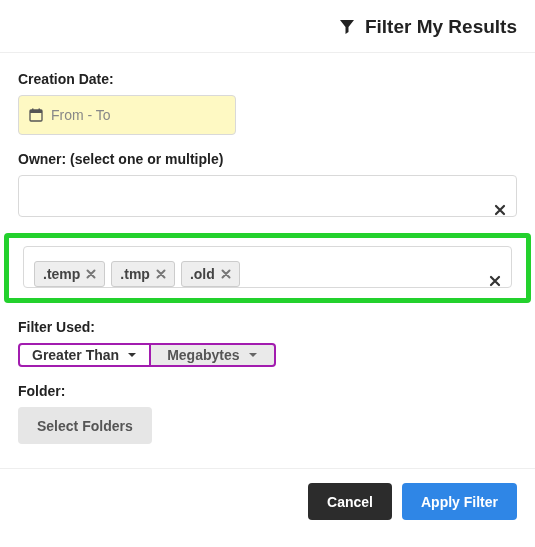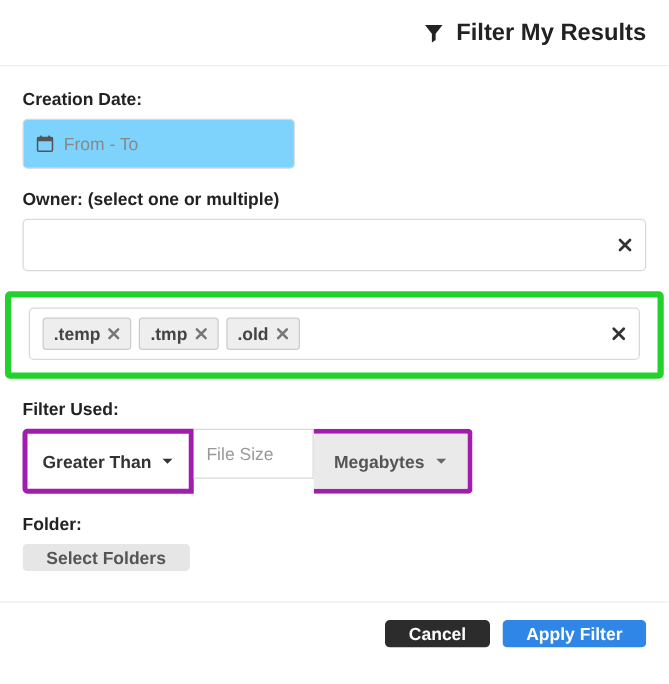--- a/index.html
+++ b/index.html
@@ -48,21 +48,21 @@
   .label {
     font-weight: 700;
     font-size: 14px;
     color: #222;
     margin-bottom: 8px;
     display: block;
   }
   .input-wrap {
     border: 1px solid #d9d9d9;
     border-radius: 4px;
-    background: #7dd3fc;
+    background: #fef9c3;
     display: flex;
     align-items: center;
     padding: 0 10px;
     height: 40px;
   }
   .input-wrap.small { width: 218px; }
   .input-wrap input {
     border: none;
     outline: none;
     flex: 1;
@@ -71,21 +71,21 @@
     background: transparent;
     padding: 0;
   }
   .input-wrap input::placeholder { color: #888; }
   .cal-icon { width:14px; height:14px; fill:#555; margin-right:8px; flex:none; }
   .multi-select {
     border: 1px solid #d9d9d9;
     border-radius: 4px;
     background: #fff;
     display: flex;
-    align-items: center;
+    align-items: flex-end;
     padding: 0 10px;
     min-height: 42px;
     gap: 6px;
     flex-wrap: wrap;
   }
   .multi-select .spacer { flex: 1; }
   .clear-x {
     width: 12px;
     height: 12px;
     fill: #333;
@@ -100,23 +100,23 @@
     display: inline-flex;
     align-items: center;
     gap: 6px;
     font-size: 14px;
     font-weight: 600;
     color: #444;
   }
   .tag .tag-x { width:10px; height:10px; fill:#777; cursor:pointer; }
   .row { display:flex; gap:0; }
   .select-btn {
-    border:4px solid #a21caf;
+    border:2px solid #a21caf;
     background:#fff;
-    height:52px;
+    height:24px;
     display:flex;
     align-items:center;
     padding:0 12px;
     font-weight:700;
     font-size:14px;
     cursor:pointer;
     gap:8px;
   }
   .select-btn.left { border-radius:4px 0 0 4px; }
   .select-btn.grey { background:#eaeaea; color:#555; font-weight:600; border-left:none; border-radius:0 4px 4px 0; padding:0 16px; }
@@ -130,21 +130,21 @@
     font-size:14px;
     color:#888;
     outline:none;
   }
   .size-input::placeholder { color:#999; }
   .caret-down { width:10px; height:10px; fill:#333; }
   .select-btn.grey .caret-down { fill:#666; }
   .btn {
     border:1px solid transparent;
     border-radius:4px;
-    height:22px;
+    height:37px;
     padding:0 18px;
     font-size:14px;
     font-weight:700;
     cursor:pointer;
     display:inline-flex;
     align-items:center;
   }
   .btn-grey { background:#e6e6e6; color:#555; }
   .footer {
     border-top:1px solid #eee;
@@ -221,21 +221,20 @@
 
   <div class="field">
     <span class="label">Filter Used:</span>
     <div class="row">
       <div class="select-btn left">
         <span>Greater Than</span>
         <svg class="caret-down" viewBox="0 0 10 10">
             <path d="M1 3l4 4 4-4z"></path>
           </svg>
       </div>
-      <input class="size-input" type="text" placeholder="File Size" style="">
       <div class="select-btn grey">
         <span>Megabytes</span>
         <svg class="caret-down" viewBox="0 0 10 10">
             <path d="M1 3l4 4 4-4z"></path>
           </svg>
       </div>
     </div>
   </div>
 
   <div class="field">

